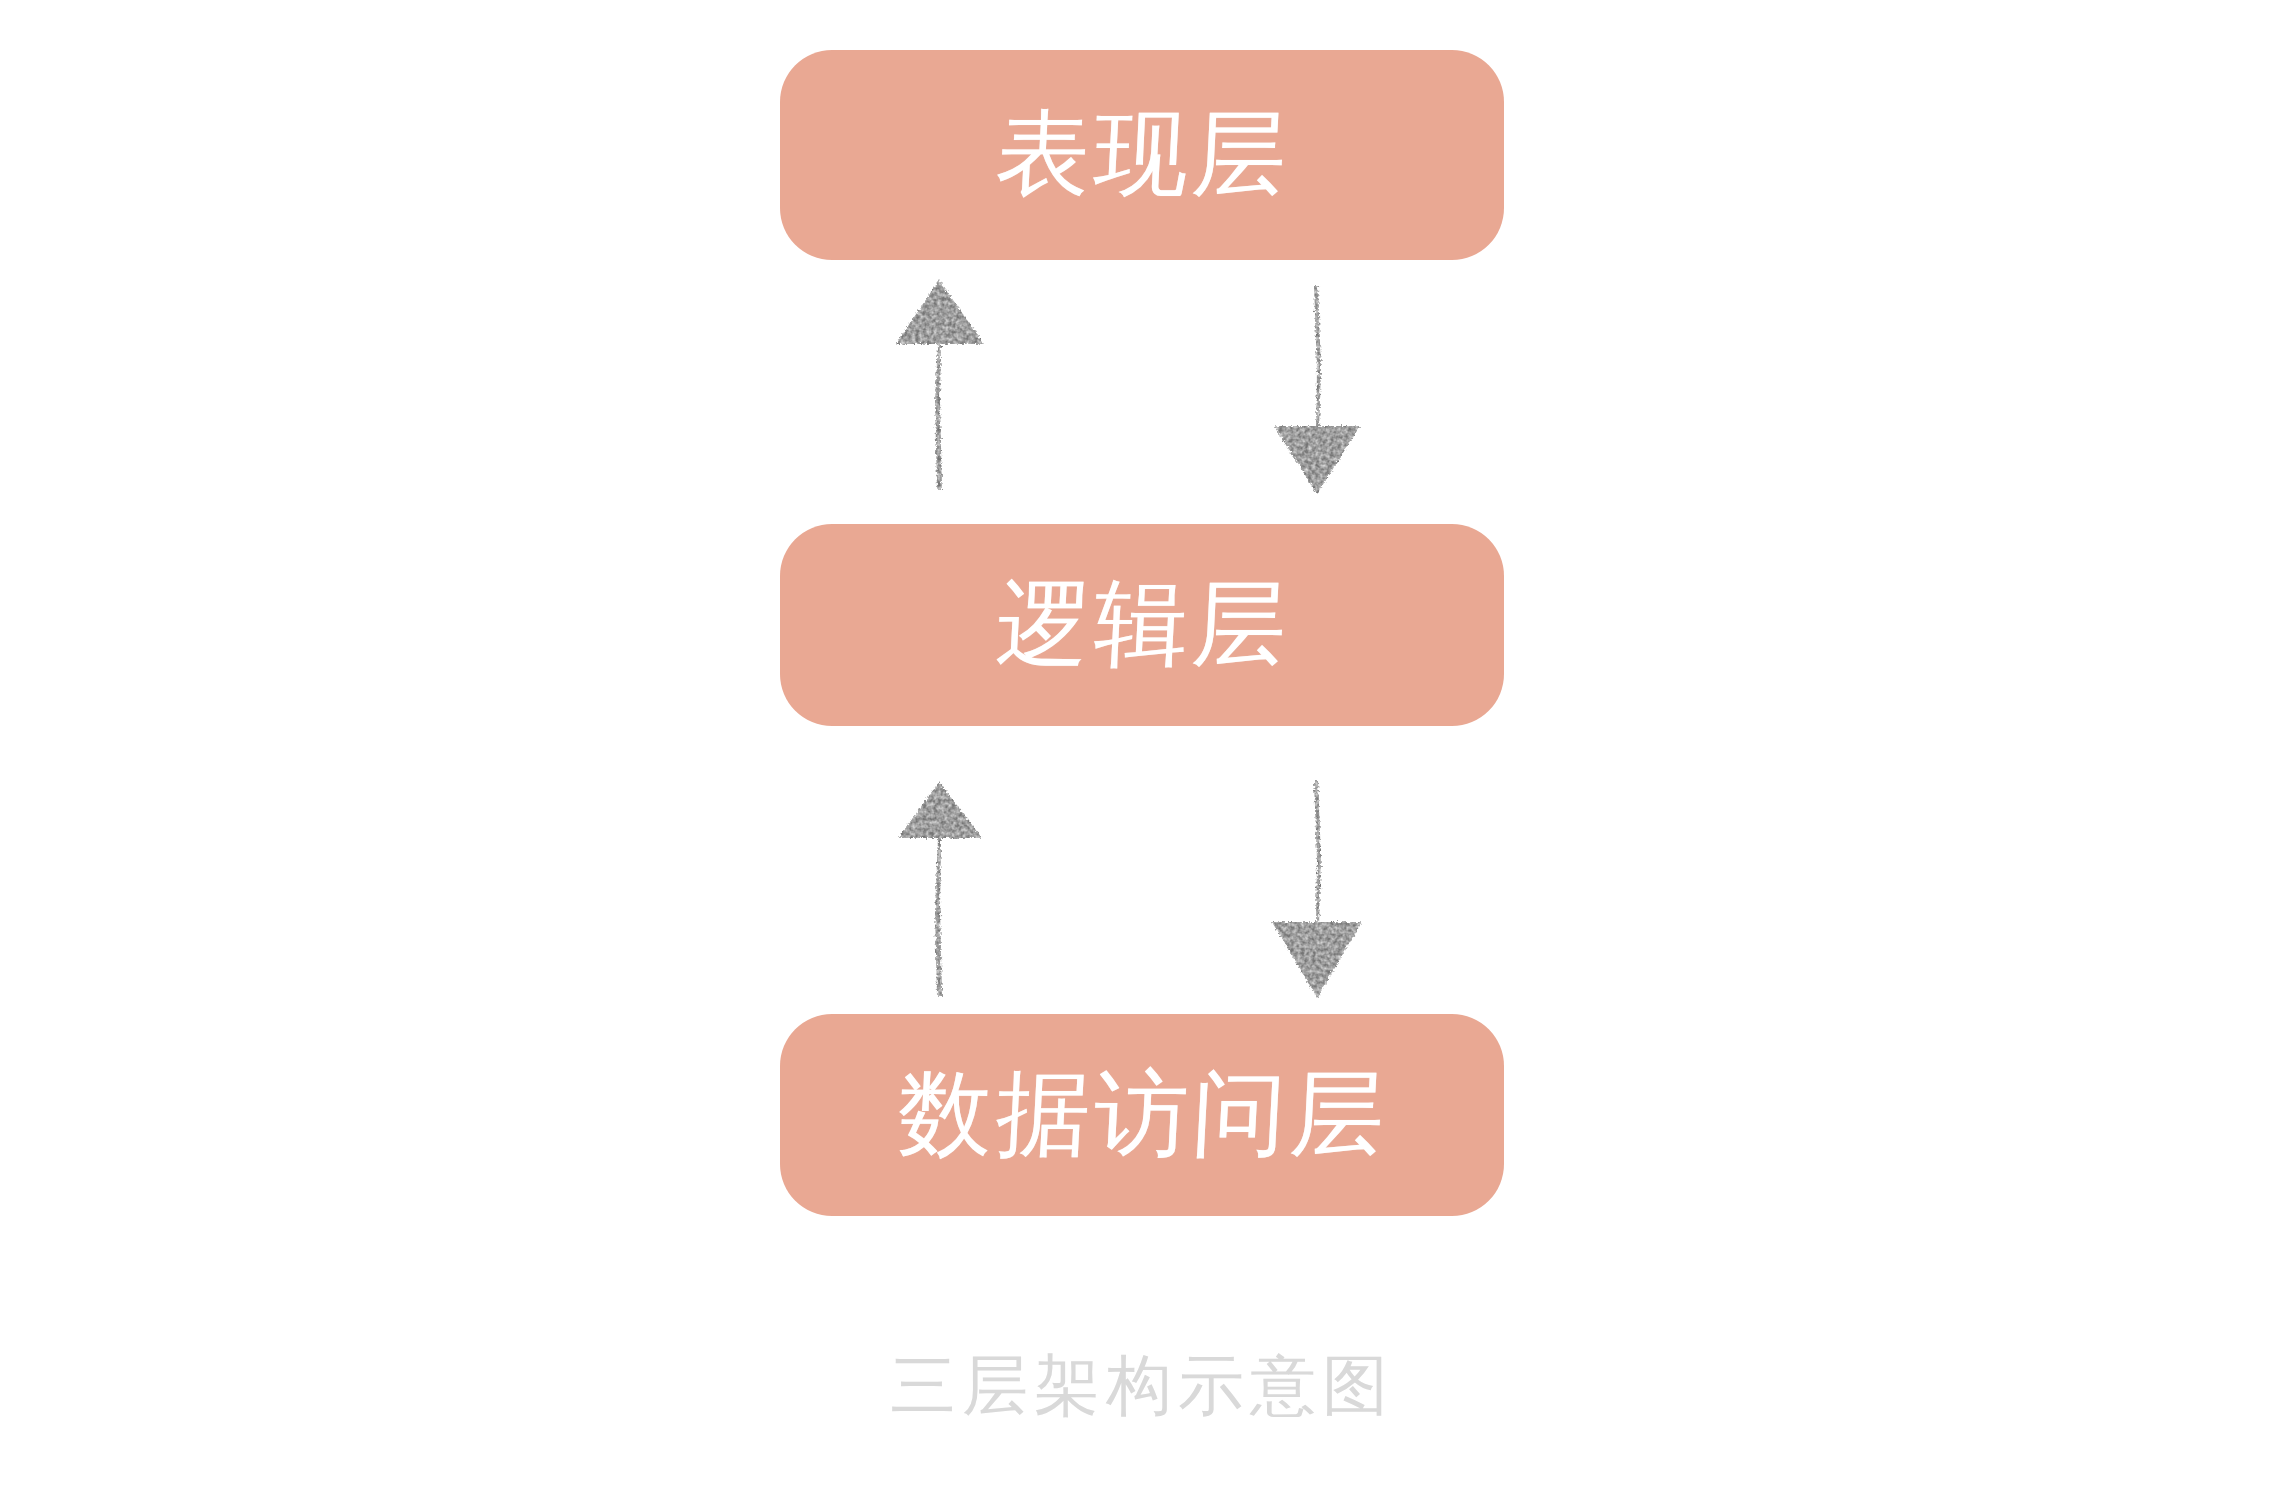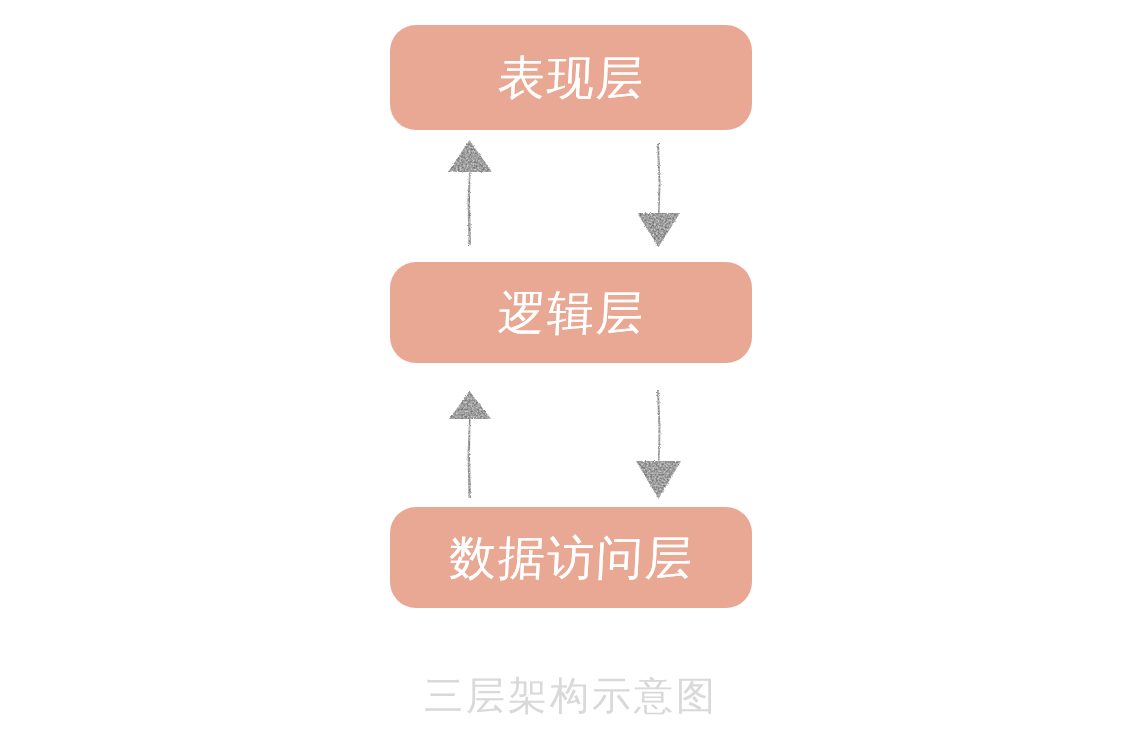--- a/index.html
+++ b/index.html
@@ -51,21 +51,21 @@
   }
 
   
   #caption {
     position: absolute;
     left: 0;
     top: 676px;
     width: 1142px;
     text-align: center;
     color: #d9d9d9;
-    font-size: 39px;
+    font-size: 33px;
     line-height: 1;
     letter-spacing: 3px;
     white-space: nowrap;
     font-family: "DejaVu Sans", "Liberation Sans", sans-serif;
   }
 
   
   #arrows {
     position: absolute;
     left: 0;

